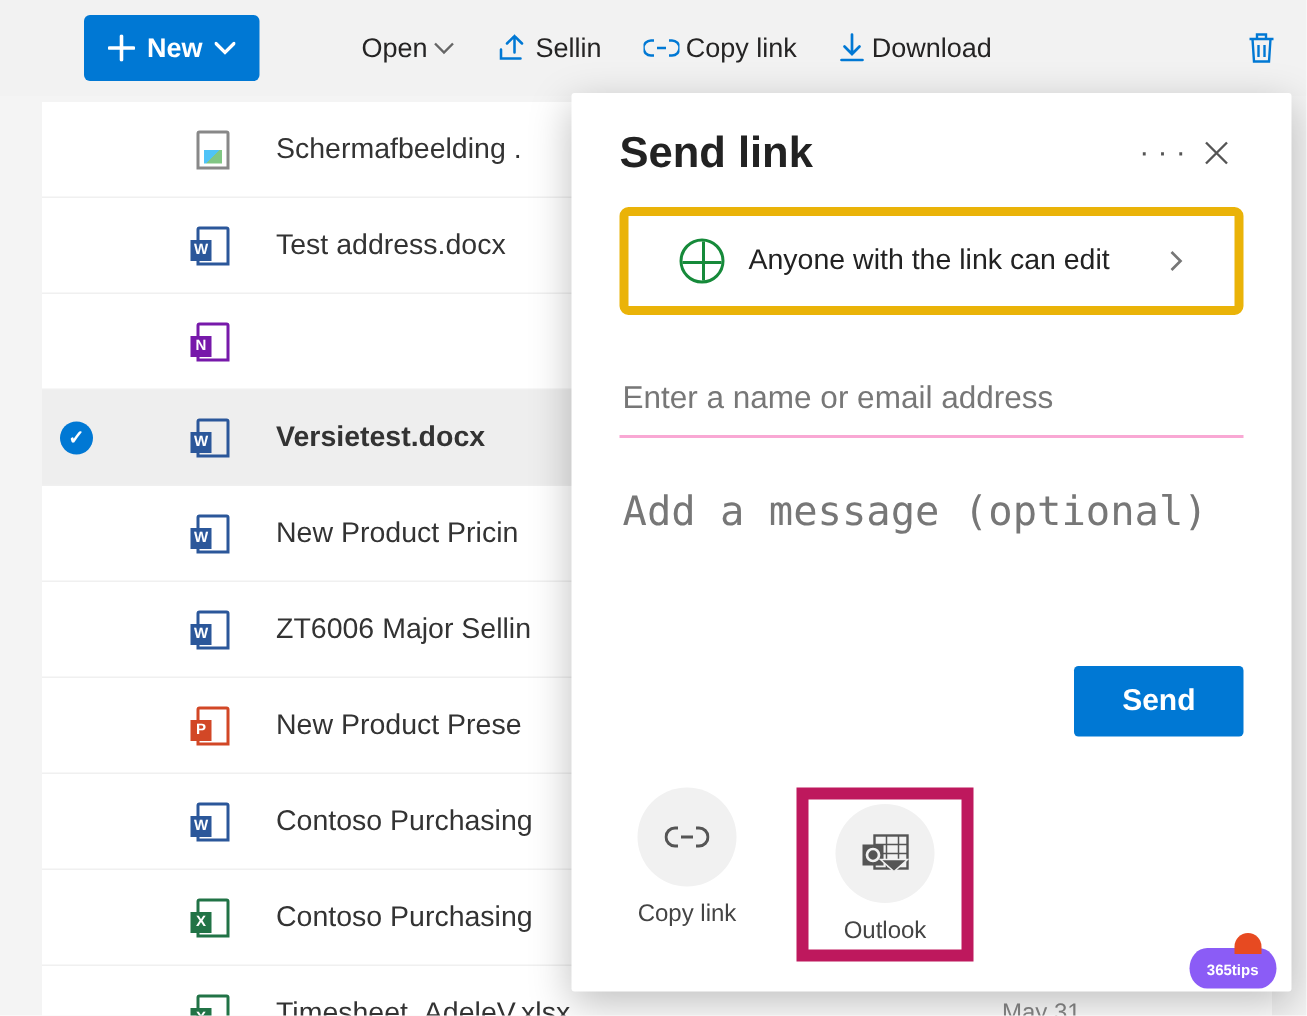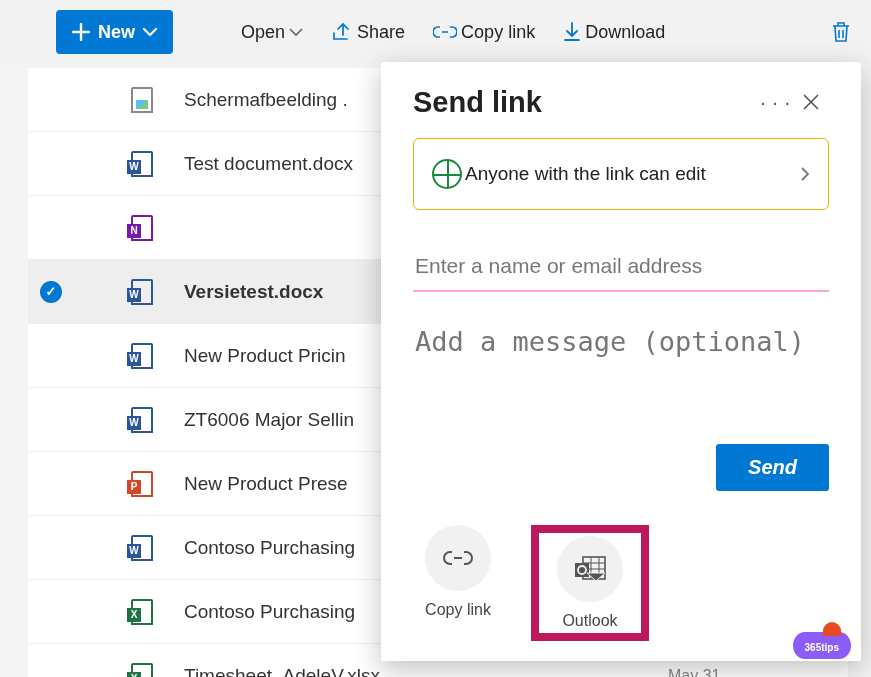--- a/index.html
+++ b/index.html
@@ -135,28 +135,28 @@
   }
   .more-btn, .close-btn {
     width: 36px; height: 36px;
     display: flex; align-items: center; justify-content: center;
     cursor: pointer;
     color: #555;
     font-size: 20px;
   }
 
   .perm-box {
-    border: 1px solid #eab308;
+    border: 6px solid #eab308;
     border-radius: 6px;
     height: 72px;
     margin-top: 18px;
     display: flex;
     align-items: center;
-    padding: 0 18px;
-    gap: 3px;
+    padding: 0 34px;
+    gap: 16px;
     cursor: pointer;
   }
   .globe {
     width: 30px; height: 30px;
     border: 2px solid #168a3a;
     border-radius: 50%;
     position: relative;
   }
   .globe::before, .globe::after {
     content: "";
@@ -197,21 +197,20 @@
     right: 32px;
     top: 382px;
     background: #0078d4;
     color: #fff;
     border: none;
     border-radius: 3px;
     font-size: 20px;
     font-weight: 600;
     padding: 12px 32px;
     cursor: pointer;
-    font-style: italic;
   }
 
   .share-targets {
     position: absolute;
     left: 32px;
     bottom: 20px;
     display: flex;
     gap: 28px;
   }
   .target {
@@ -285,21 +284,21 @@
         </svg>
     </span>
   </div>
 
   <div class="toolbar-item">
     <span class="ico">
       <svg width="22" height="20" viewBox="0 0 22 20">
           <path d="M3 11v6h13M7 7l5-5 5 5M12 2v11" stroke="#0078d4" stroke-width="1.7" fill="none" stroke-linecap="round"></path>
         </svg>
     </span>
-    <span>Share</span>
+    <span>Sellin</span>
   </div>
 
   <div class="toolbar-item">
     <span class="ico">
       <svg width="24" height="16" viewBox="0 0 24 16">
           <path d="M9 8h6M7 3H5a5 5 0 000 10h2M17 3h2a5 5 0 010 10h-2" stroke="#0078d4" stroke-width="1.7" fill="none"></path>
         </svg>
     </span>
     <span>Copy link</span>
   </div>
@@ -330,21 +329,21 @@
     <span class="file-ico">
         <span class="doc-icon img-doc"></span>
       </span>
     <span>Schermafbeelding .</span>
   </div>
 
   <div class="file-row">
     <span class="file-ico">
         <span class="doc-icon word"></span>
       </span>
-    <span>Test document.docx</span>
+    <span>Test address.docx</span>
   </div>
 
   <div class="file-row">
     <span class="file-ico">
         <span class="doc-icon note"></span>
       </span>
   </div>
 
   <div class="file-row selected">
     <span class="check">✓</span>

